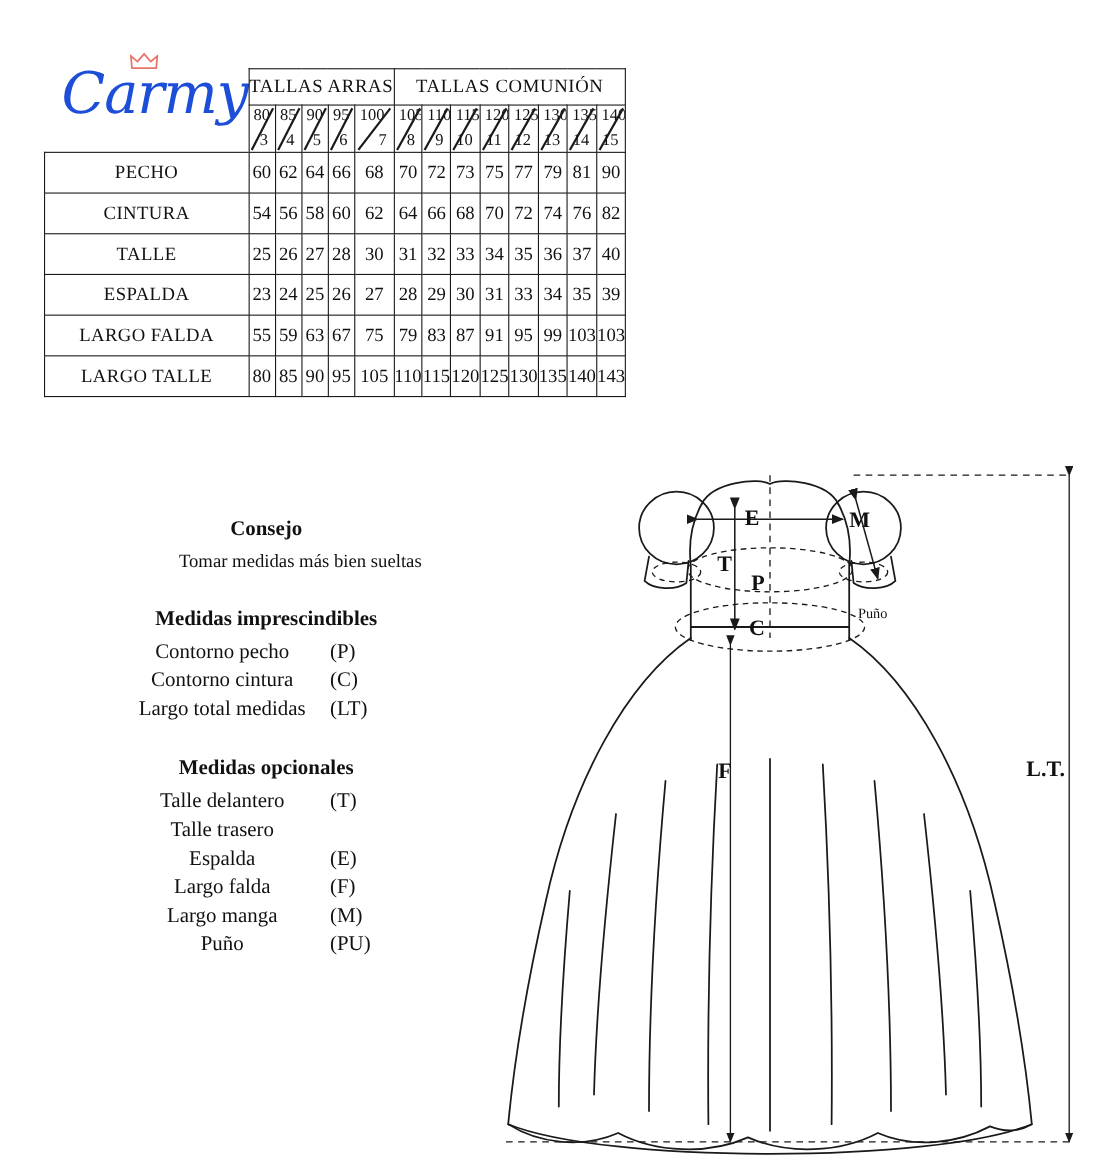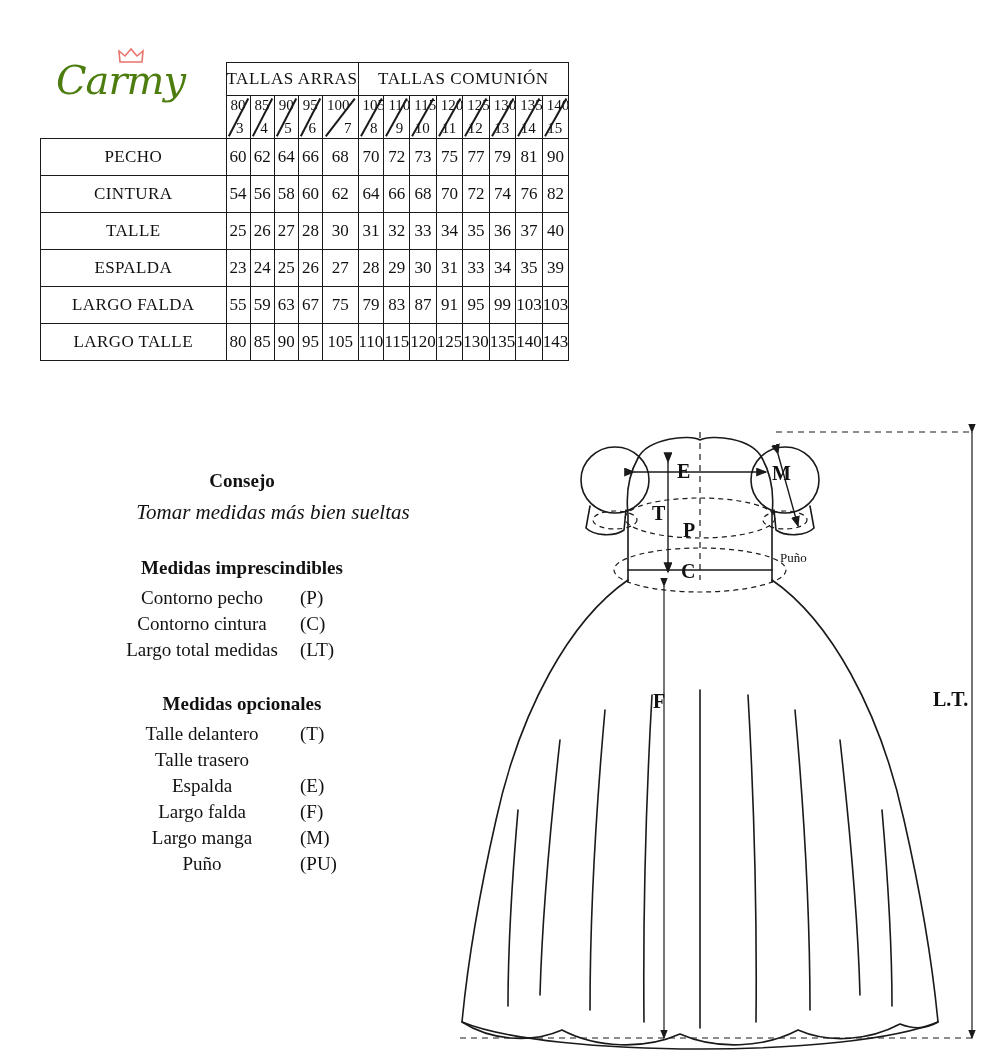--- a/index.html
+++ b/index.html
@@ -20,22 +20,22 @@
   #brand {
     position: absolute;
     left: 56px;
     top: 44px;
     width: 150px;
     height: 60px;
   }
   #brand .logo-text {
     font-family: "DejaVu Serif", serif;
     font-style: italic;
-    font-size: 40px;
-    color: #4d7c0f;
+    font-size: 52px;
+    color: #1d4ed8;
     letter-spacing: -1px;
     line-height: 1;
     position: absolute;
     left: 0;
     top: 16px;
   }
   #brand .crown {
     position: absolute;
     left: 62px;
     top: 4px;
@@ -118,24 +118,23 @@
     text-align: center;
   }
   #advice .head {
     font-weight: bold;
     font-size: 19px;
     margin-top: 0;
     margin-bottom: 8px;
   }
   #advice .head.sp { margin-top: 32px; }
   #advice .sub {
-    font-size: 21px;
+    font-size: 17px;
     margin-left: 62px;
     margin-bottom: 4px;
-    font-style: italic;
   }
   #advice .mrow {
     font-size: 19px;
     margin-left: 62px;
     margin-bottom: 4px;
     display: flex;
   }
   #advice .mrow .nm { width: 196px; }
   #advice .mrow .ab { }
 

